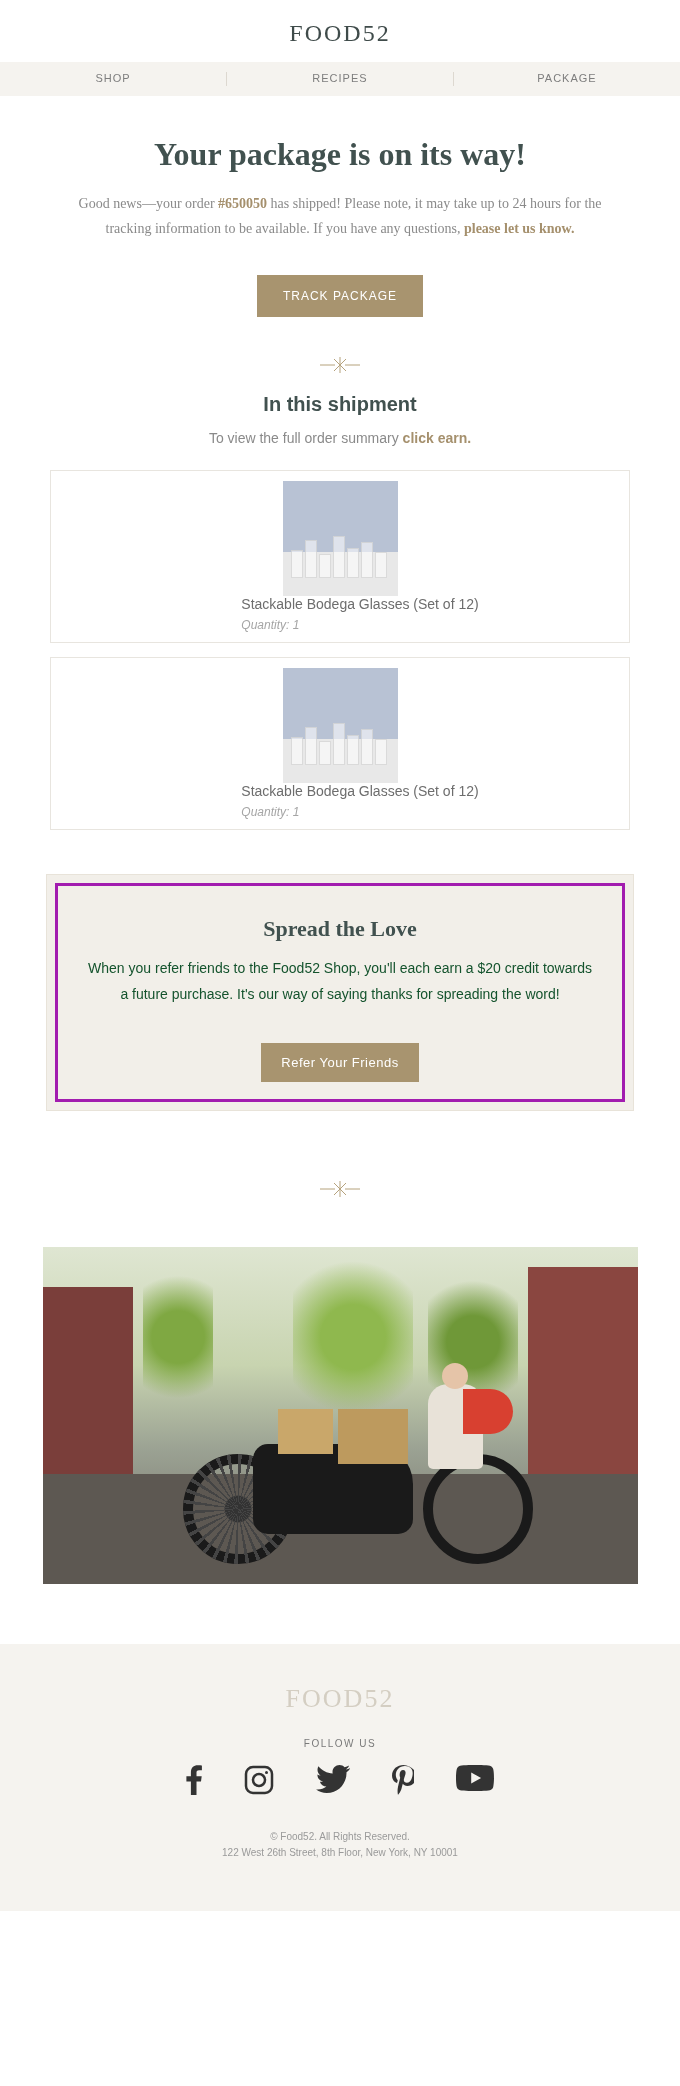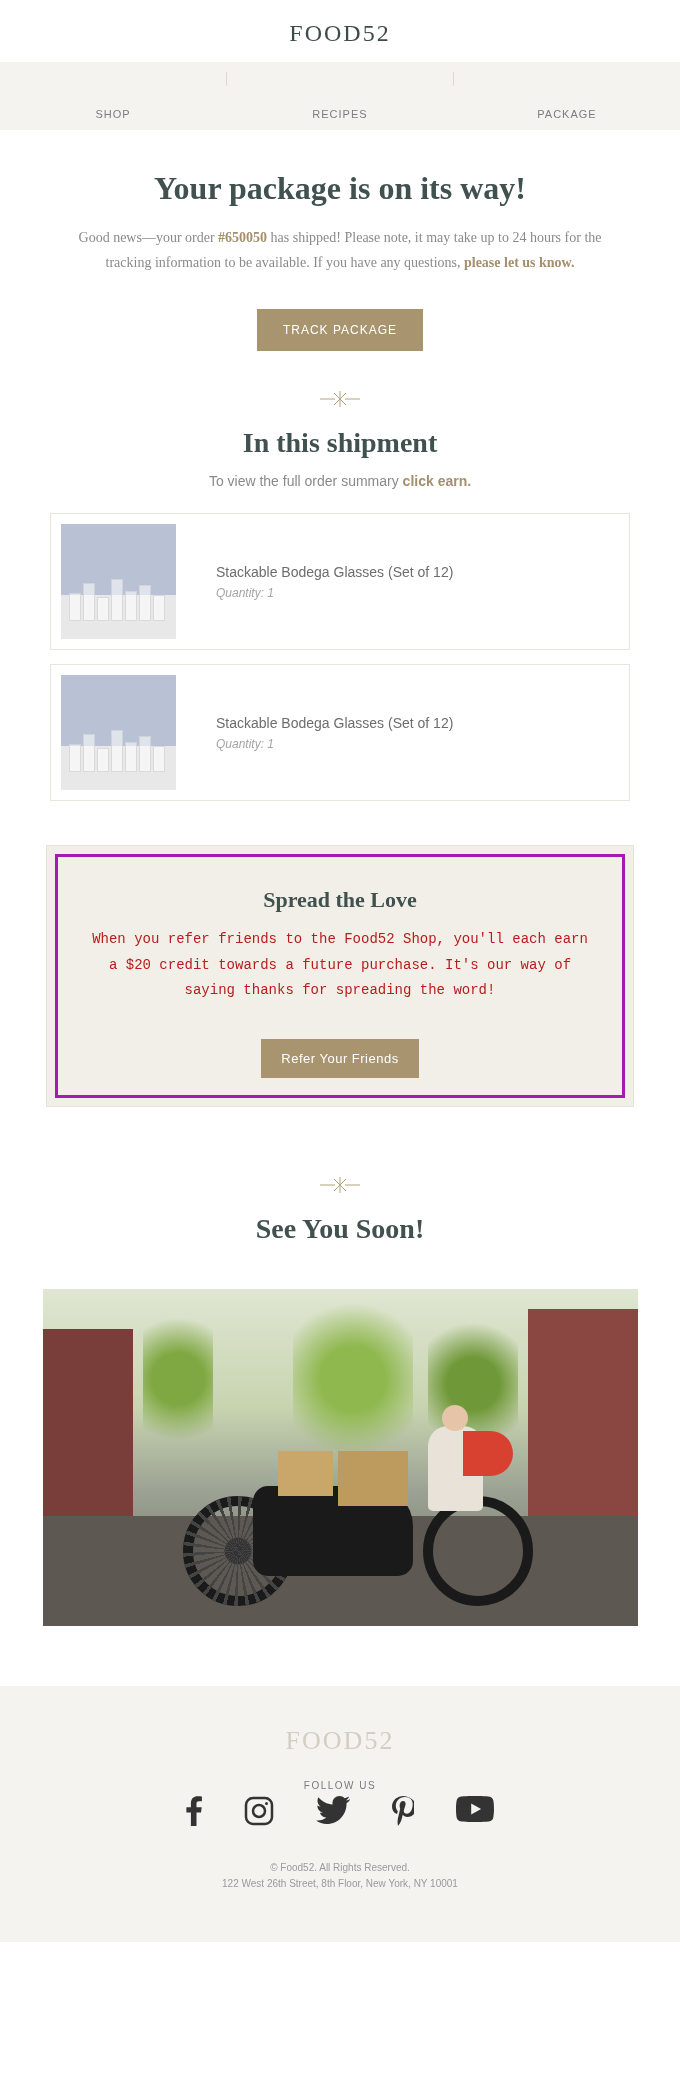--- a/index.html
+++ b/index.html
@@ -27,21 +27,20 @@
       padding: 10px 0;
       font-family: Arial, Helvetica, sans-serif;
     }
     .nav-item {
       font-size: 11px;
       letter-spacing: 1px;
       color: #7d7d7d;
       cursor: pointer;
       flex:1;
       text-align:center;
-      margin-top:36px;
     }
     .nav-sep {
       width:1px;
       background:#ddd8d0;
       height:14px;
     }
     .main {
       background: #fff;
       padding: 40px 50px 0;
       text-align: center;
@@ -75,39 +74,40 @@
       margin-top: 12px;
     }
     .divider-icon {
       margin: 18px auto;
       width: 40px;
       height: 20px;
       position: relative;
     }
     .divider-icon svg { display:block; }
     .section-title {
-      font-family: Liberation Serif, serif;
-      font-size: 28px;
+      font-family: Liberation Sans, sans-serif;
+      font-size: 20px;
       color: #41514f;
       margin-bottom: 14px;
     }
     .section-sub {
       font-family: Arial, Helvetica, sans-serif;
       font-size: 14px;
       color: #8a8a8a;
       margin-bottom: 24px;
     }
     .items-wrap { padding: 0 50px 30px; }
     .item-card {
       border: 1px solid #e8e5df;
       display: flex;
       align-items: center;
       padding: 10px;
       margin-bottom: 14px;
       text-align: left;
+      flex-direction: column;
     }
     .item-img {
       width: 115px;
       height: 115px;
       background: linear-gradient(to bottom, #b8c2d4 0%, #b8c2d4 62%, #e8e8e8 62%, #e8e8e8 100%);
       position: relative;
       flex-shrink: 0;
       overflow:hidden;
     }
     .glass {
@@ -149,23 +149,23 @@
       padding: 30px 28px 17px;
       text-align: center;
     }
     .spread-title {
       font-family: Georgia, serif;
       font-size: 22px;
       color: #41514f;
       margin-bottom: 14px;
     }
     .spread-text {
-      font-family: Liberation Mono, monospace;
+      font-family: Liberation Sans, sans-serif;
       font-size: 14px;
-      color: #b91c1c;
+      color: #14532d;
       line-height: 1.8;
       margin-bottom: 24px;
     }
     .btn-sm {
       font-size: 13px;
       letter-spacing: 0.5px;
       padding: 12px 20px;
       margin-bottom:0;
     }
     .see-soon-box { text-align:center; padding: 10px 0 30px; }
@@ -204,21 +204,21 @@
       font-size: 26px;
       letter-spacing: 2px;
       color: #d4cec2;
       margin-bottom: 24px;
     }
     .follow-label {
       font-family: Arial, Helvetica, sans-serif;
       font-size: 10px;
       letter-spacing: 1.5px;
       color: #7a7a7a;
-      margin-bottom: 5px;
+      margin-bottom: 16px;
     }
     .social-row {
       display: flex;
       justify-content: center;
       gap: 42px;
       margin-bottom: 30px;
     }
     .social-icon {
       color: #333;
       cursor: pointer;
@@ -316,21 +316,20 @@
     <svg width="40" height="20" viewBox="0 0 40 20">
         <g stroke="#b5a27d" stroke-width="1" fill="none">
           <line x1="0" y1="10" x2="15" y2="10"></line>
           <line x1="25" y1="10" x2="40" y2="10"></line>
           <line x1="14" y1="4" x2="26" y2="16"></line>
           <line x1="14" y1="16" x2="26" y2="4"></line>
           <line x1="20" y1="2" x2="20" y2="18"></line>
         </g>
       </svg>
   </div>
-  <h2 class="section-title">See You Soon!</h2>
 </div>
 
 <div class="hero-img">
   <div class="building-l"></div>
     <div class="building-r"></div>
   <div class="tree1"></div>
     <div class="tree2"></div>
     <div class="tree3"></div>
   <div class="road"></div>
   <div class="bike">

